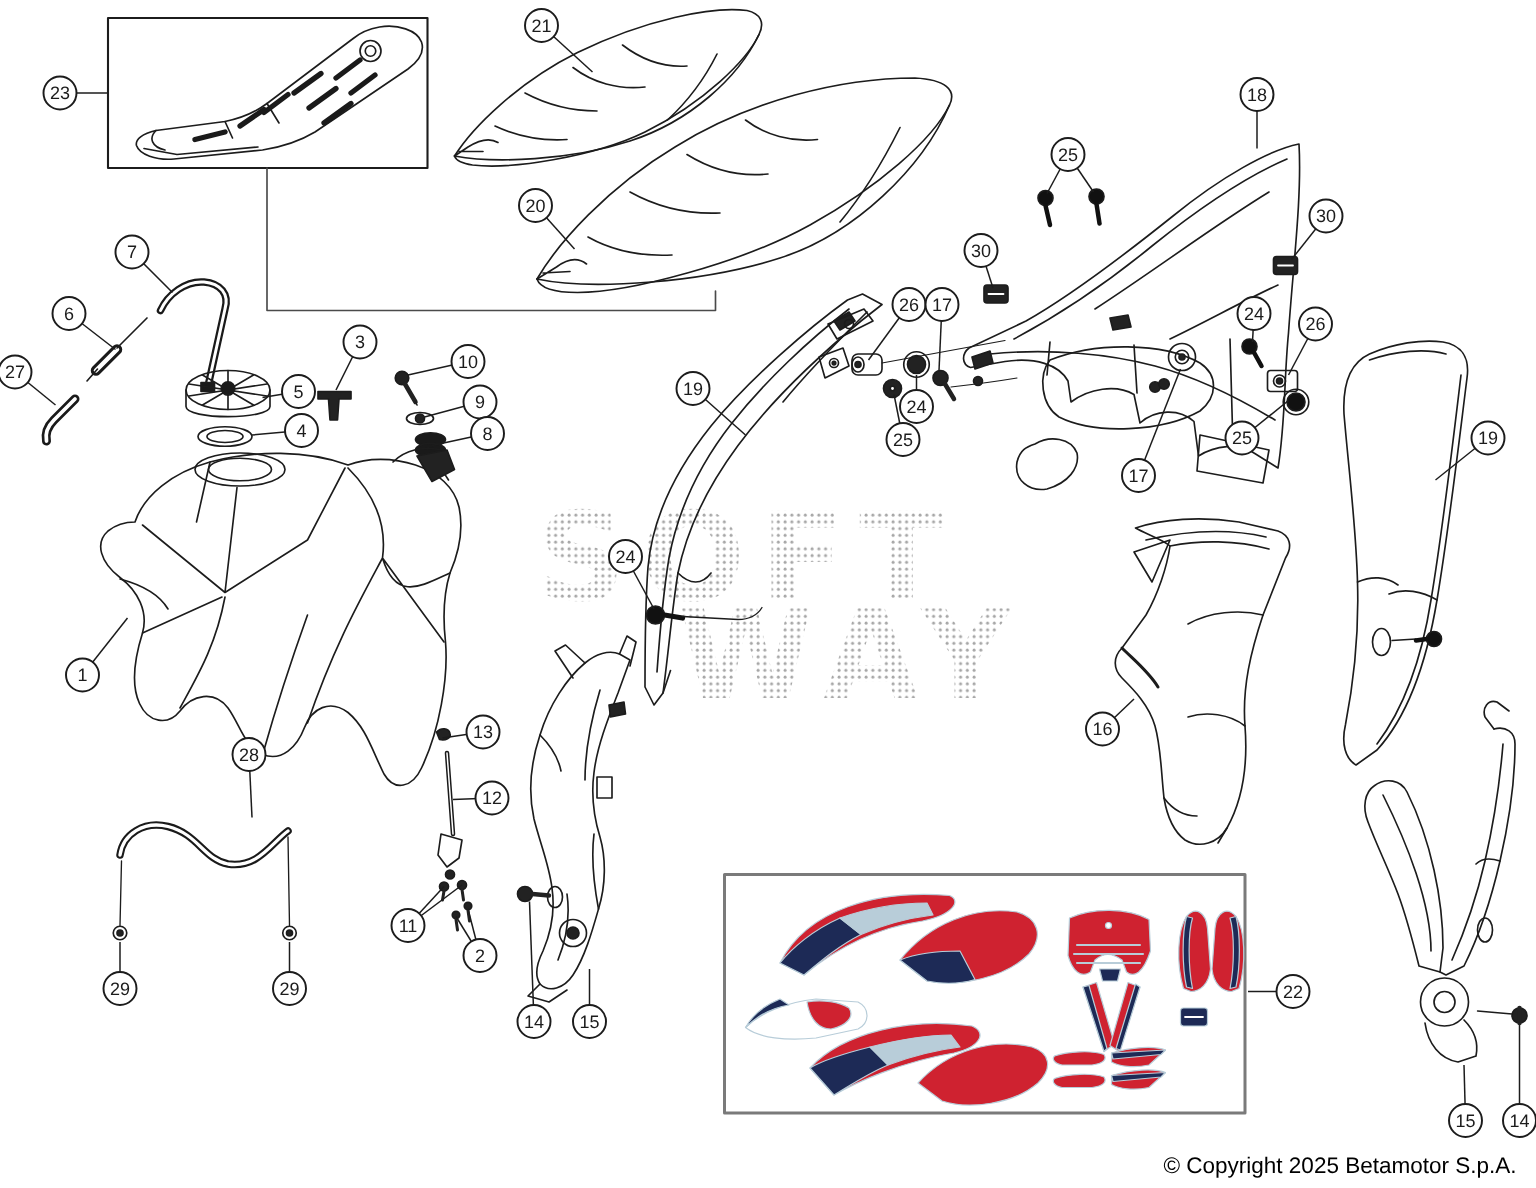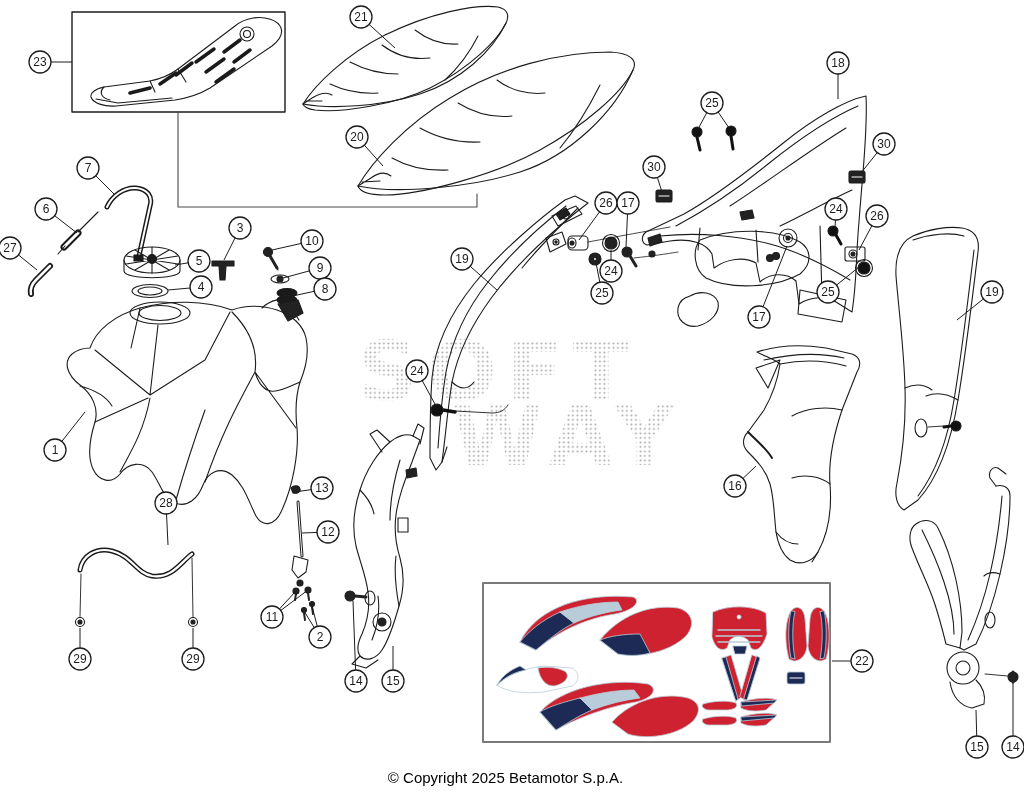--- a/index.html
+++ b/index.html
@@ -1,19 +1,19 @@
 <!DOCTYPE html>
 <html><head>
 <meta charset="utf-8">
 <style>
   html,body{margin:0;padding:0;background:#ffffff;}
   #page{position:relative;width:1024px;height:792px;background:#ffffff;overflow:hidden;
         font-family:"Liberation Sans","DejaVu Sans",sans-serif;}
   #diagram-svg{position:absolute;left:0;top:0;}
-  #footer-copyright{position:absolute;left:0;right:13px;bottom:6px;text-align:center;
+  #footer-copyright{position:absolute;left:0;right:13px;bottom:6px;text-align:right;
         font-size:15px;color:#000;font-family:"Liberation Sans",sans-serif;}
   .lineart path,.lineart line,.lineart polyline,.lineart ellipse,.lineart circle,.lineart rect{vector-effect:non-scaling-stroke;}
 </style>
 </head>
 <body>
 
 <div id="page">
 
 <svg id="diagram-svg" width="1024" height="792" viewBox="0 0 1024 792" xmlns="http://www.w3.org/2000/svg">
 

